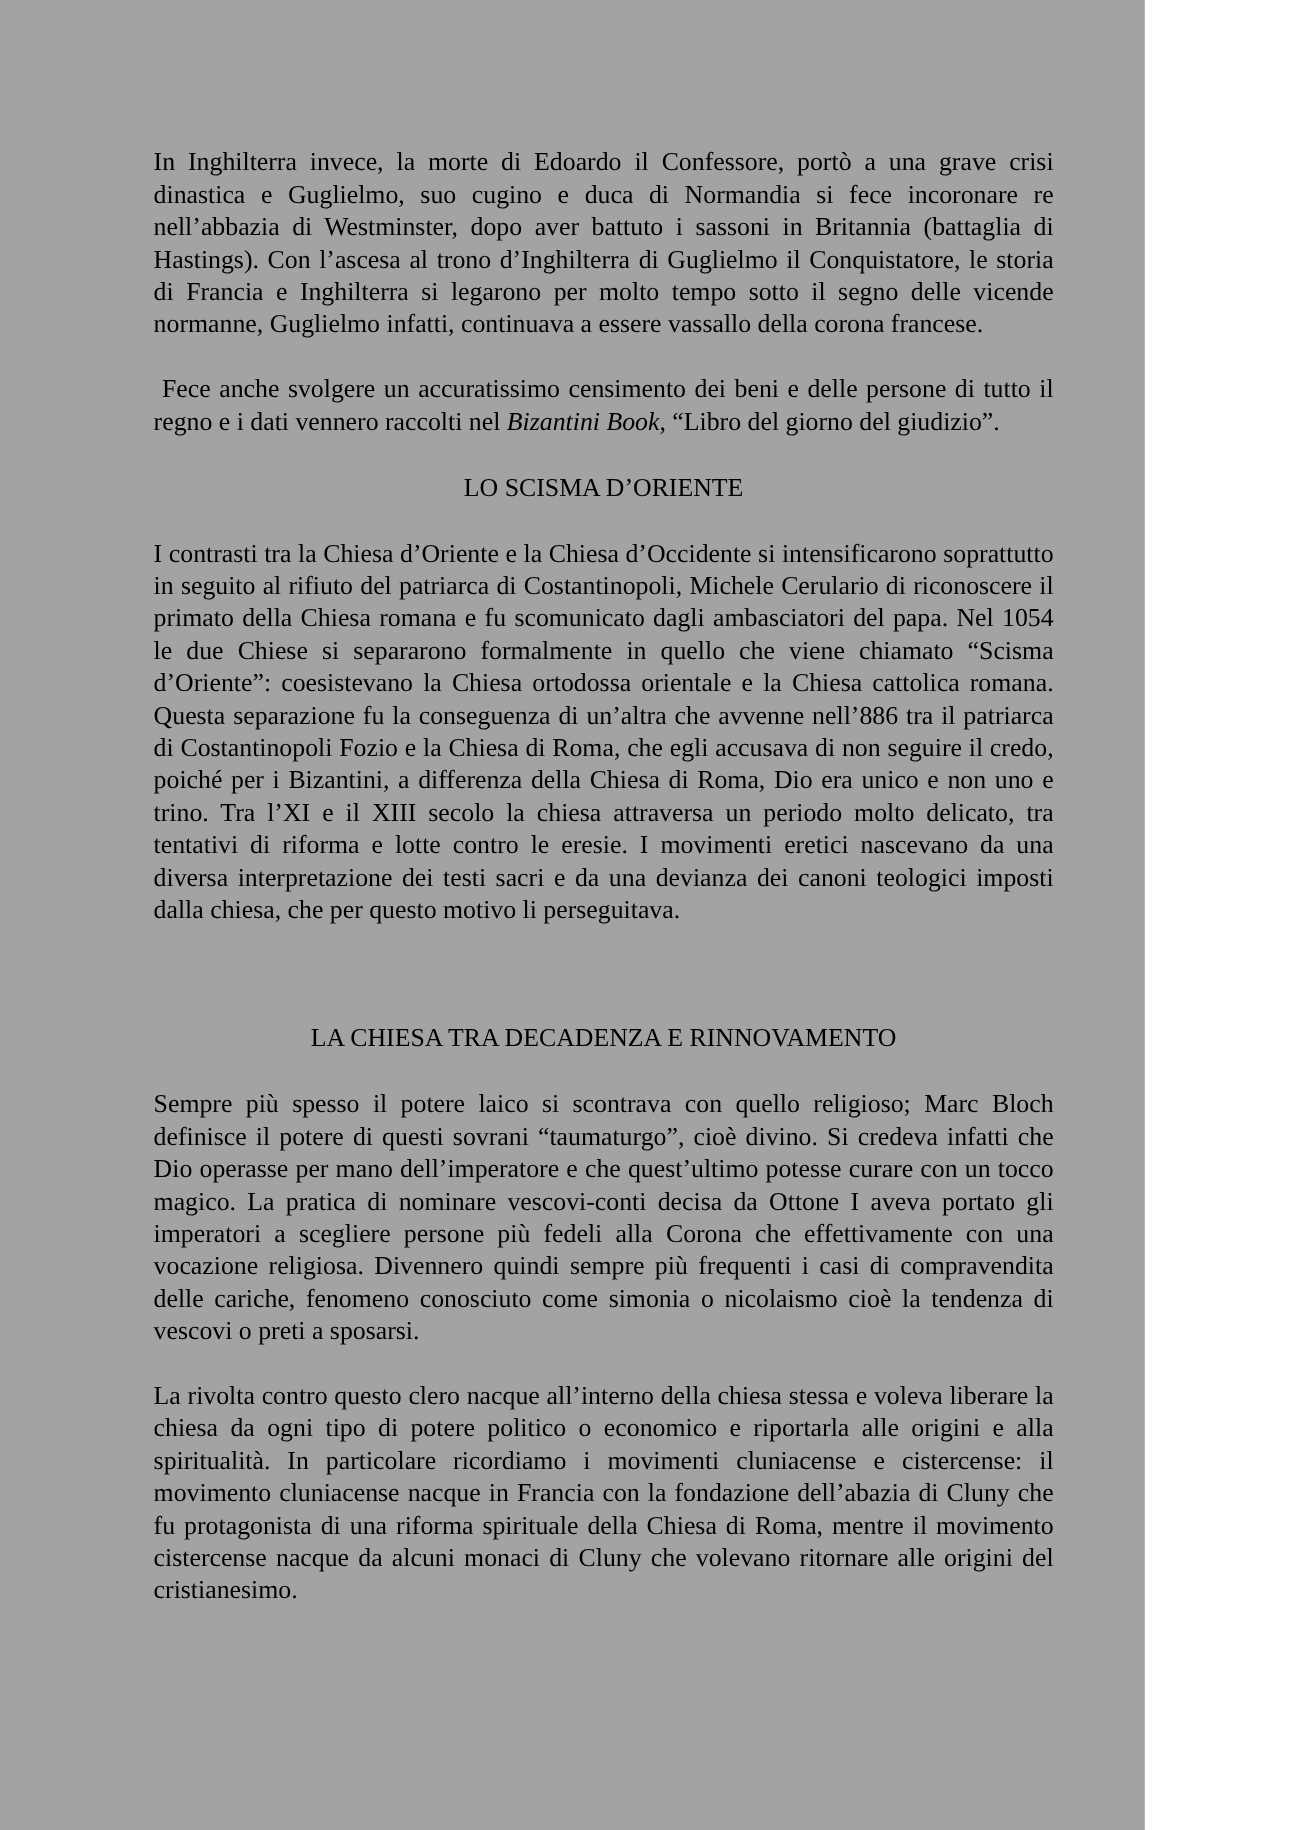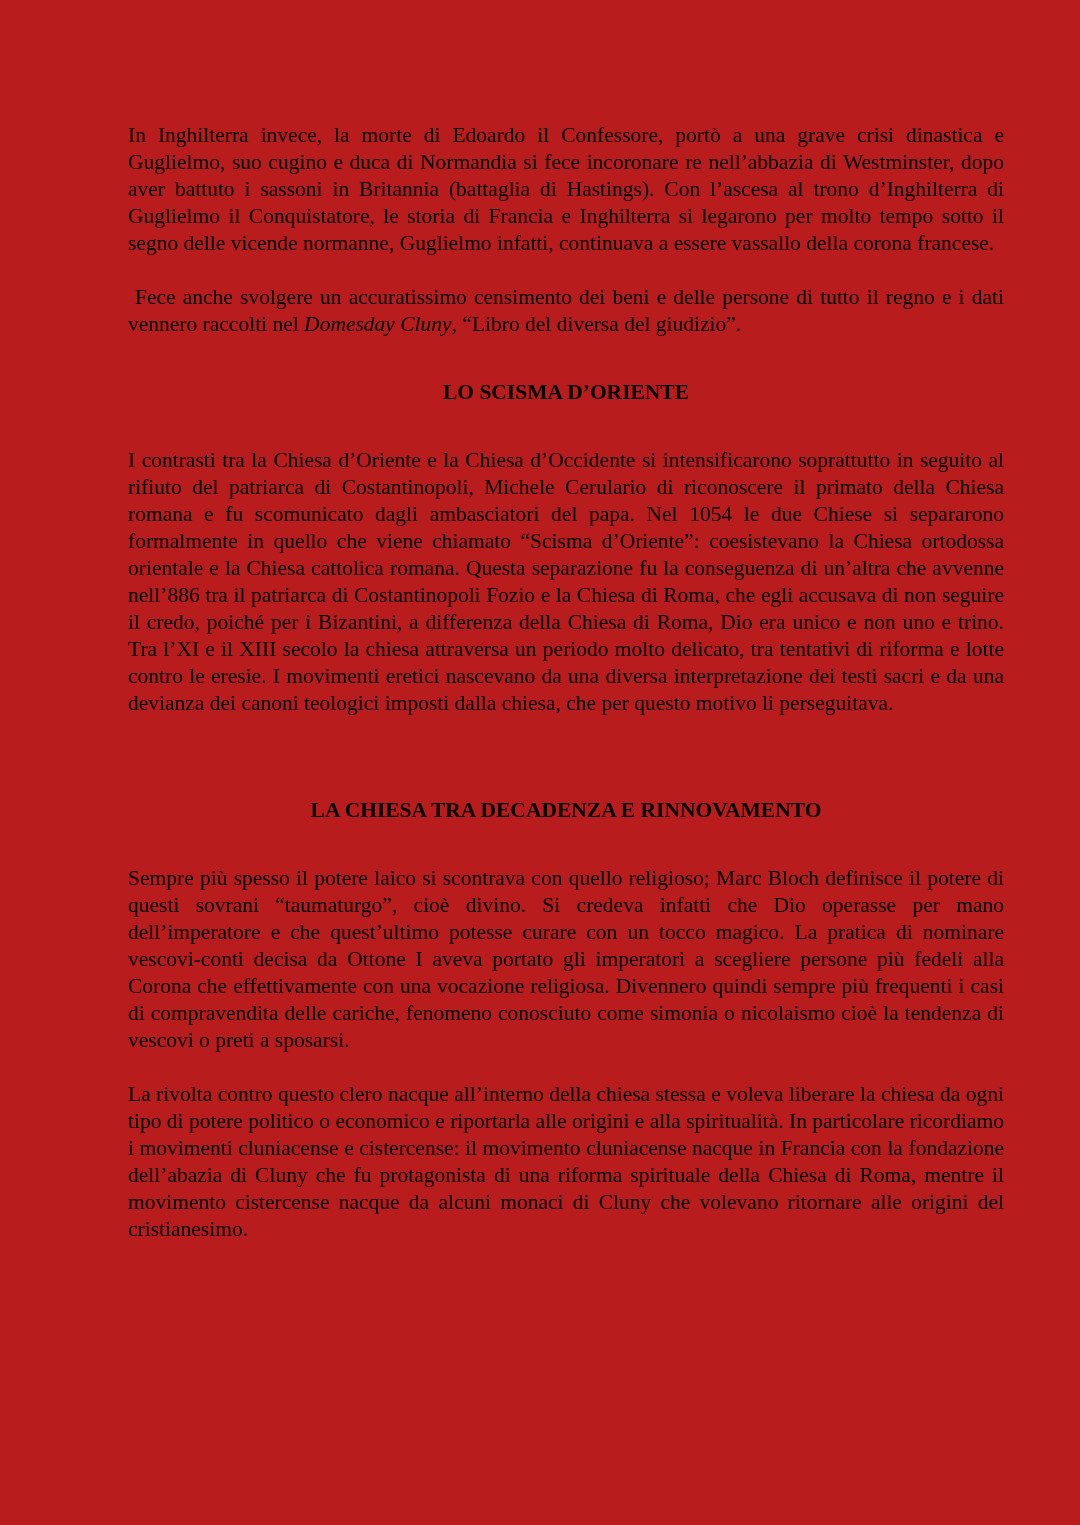--- a/index.html
+++ b/index.html
@@ -10,56 +10,56 @@
   }
   body {
     width: 1080px;
     height: 1525px;
     overflow: hidden;
     color: #000000;
     font-family: "Liberation Serif", "DejaVu Serif", serif;
   }
   .page {
     box-sizing: border-box;
-    width: 1080px;
+    width: 954px;
     height: 1525px;
     padding: 122px 76px 0 128px;
-    background: #b91c1c;
+    background: #a3a3a3;
   }
   .para {
     margin: 0 0 27px 0;
     font-size: 21.5px;
     line-height: 27px;
     text-align: justify;
     text-justify: inter-word;
   }
   .para.sp-indent {
     text-indent: 7px;
   }
   .heading {
-    margin: 41px 0;
+    margin: 28px 0;
     font-size: 21.5px;
     line-height: 27px;
-    font-weight: bold;
+    font-weight: normal;
     text-align: center;
   }
   .heading.big-gap {
     margin-top: 80px;
   }
   .run-italic { font-style: italic; }
   .run-bold { font-weight: normal; }
 </style>
 </head>
 <body>
 
 <div class="page">
 
   <p class="para"><span>In Inghilterra invece, la morte di Edoardo il Confessore, portò a una grave crisi dinastica e Guglielmo, suo cugino e duca di Normandia si fece incoronare re nell’abbazia di Westminster, dopo aver battuto i sassoni in Britannia (battaglia di Hastings). Con l’ascesa al trono d’Inghilterra di Guglielmo il Conquistatore, le storia di Francia e Inghilterra si legarono per molto tempo sotto il segno delle vicende normanne, Guglielmo infatti, continuava a essere vassallo della corona francese.</span></p>
 
-  <p class="para sp-indent"><span>Fece anche svolgere un accuratissimo censimento dei beni e delle persone di tutto il regno e i dati vennero raccolti nel </span><span class="run-italic">Domesday Cluny</span><span>, “Libro del diversa del giudizio”.</span></p>
+  <p class="para sp-indent"><span>Fece anche svolgere un accuratissimo censimento dei beni e delle persone di tutto il regno e i dati vennero raccolti nel </span><span class="run-italic">Bizantini Book</span><span>, “Libro del giorno del giudizio”.</span></p>
 
 
   <h2 class="heading"><span>LO SCISMA D’ORIENTE</span></h2>
 
   <p class="para"><span>I contrasti tra la Chiesa d’Oriente e la Chiesa d’Occidente si intensificarono soprattutto in seguito al rifiuto del patriarca di Costantinopoli, Michele Cerulario di riconoscere il primato della Chiesa romana e fu scomunicato dagli ambasciatori del papa. Nel 1054 le due Chiese si separarono formalmente in quello che viene chiamato “Scisma d’Oriente”: coesistevano la Chiesa ortodossa orientale e la Chiesa cattolica romana. Questa separazione fu la conseguenza di un’altra che avvenne nell’886 tra il patriarca di Costantinopoli Fozio e la Chiesa di Roma, che egli accusava di non seguire il credo, poiché per i Bizantini, a differenza della Chiesa di Roma, Dio era unico e non uno e trino. Tra l’XI e il XIII secolo la chiesa attraversa un periodo molto delicato, tra tentativi di riforma e lotte contro le eresie. I movimenti eretici nascevano da una diversa interpretazione dei testi sacri e da una devianza dei canoni teologici imposti dalla chiesa, che per questo motivo li perseguitava.</span></p>
 
   <h2 class="heading big-gap"><span>LA CHIESA TRA DECADENZA E RINNOVAMENTO</span></h2>
 
   <p class="para"><span>Sempre più spesso il potere laico si scontrava con quello religioso; Marc Bloch definisce il potere di questi sovrani “taumaturgo”, cioè divino. Si credeva infatti che Dio operasse per mano dell’imperatore e che quest’ultimo potesse curare con un tocco magico. La pratica di nominare vescovi-conti decisa da Ottone I aveva portato gli imperatori a scegliere persone più fedeli alla Corona che effettivamente con una vocazione religiosa. Divennero quindi sempre più frequenti i casi di compravendita delle cariche, fenomeno conosciuto come </span><span class="run-bold">simonia</span><span> o </span><span class="run-bold">nicolaismo</span><span> cioè la tendenza di vescovi o preti a sposarsi.</span></p>
 

